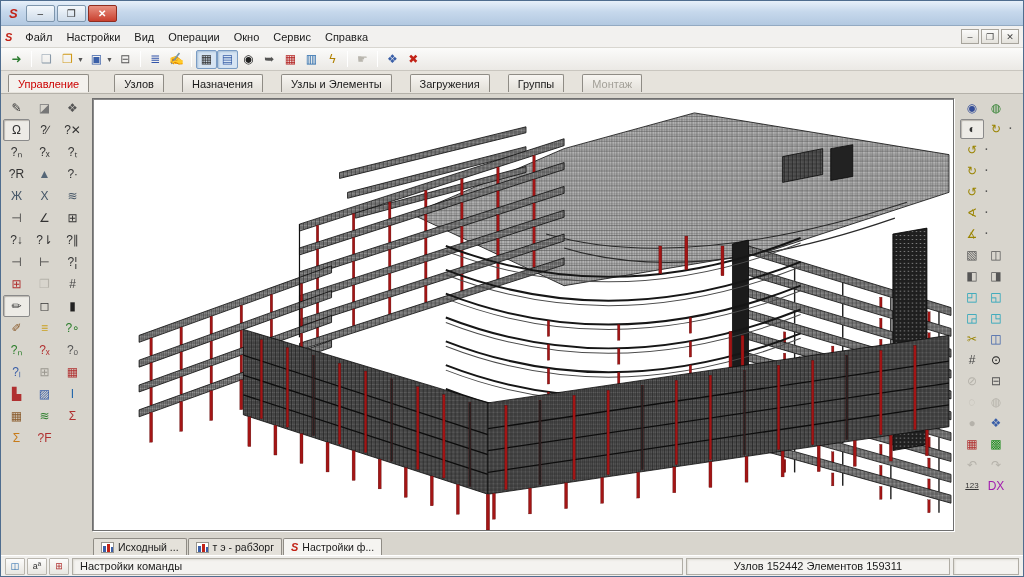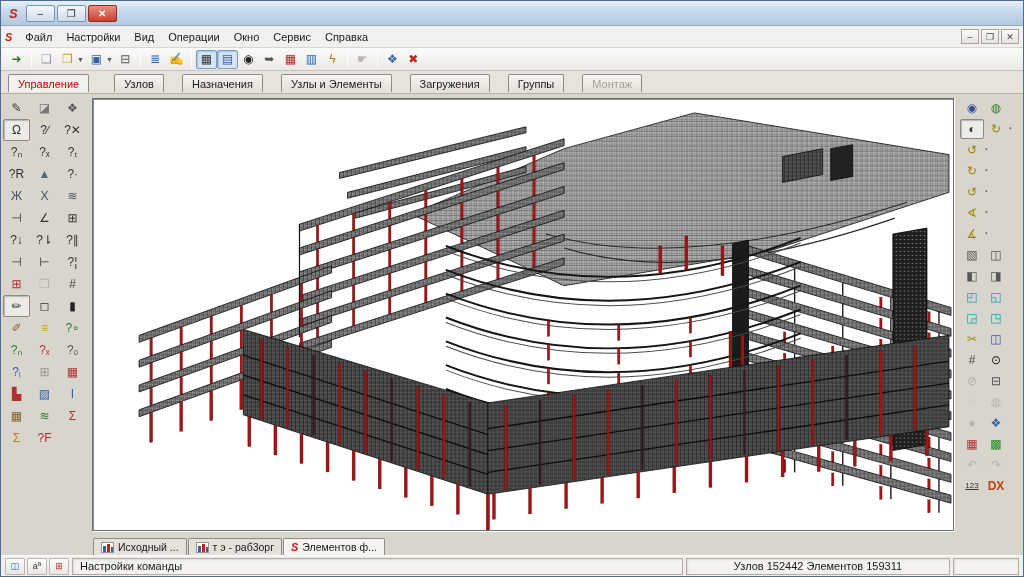--- a/index.html
+++ b/index.html
@@ -728,38 +728,38 @@
           </span>
           <span class="pal-btn rt disabled">
             <span>↷</span>
           </span>
         </div>
         <div class="pal-row">
           <span class="pal-btn rt">
             <span style="font-size: 8px; text-decoration: underline;">123</span>
           </span>
           <span class="pal-btn rt">
-            <span style="color: #c2410c; font-weight: bold;">DX</span>
+            <span style="color: #a21caf; font-weight: normal;">DX</span>
           </span>
         </div>
       </div>
   </div>
 
   <div class="bottombar" id="bottombar">
       <div class="btab">
         <span class="icon-chart"></span>
         <span>Исходный ...</span>
       </div>
       <div class="btab">
         <span class="icon-chart"></span>
         <span>т э - раб3орг</span>
       </div>
       <div class="btab active">
         <span class="icon-scad">S</span>
-        <span>Элементов ф...</span>
+        <span>Настройки ф...</span>
       </div>
     </div>
 
   <div class="statusbar">
     <span id="sb-buttons" style="display:flex;gap:2px">
         <span class="sb-btn">
           <span style="color: rgb(34, 102, 170);">◫</span>
         </span>
         <span class="sb-btn">
           <span style="color: rgb(51, 51, 51);">aª</span>

